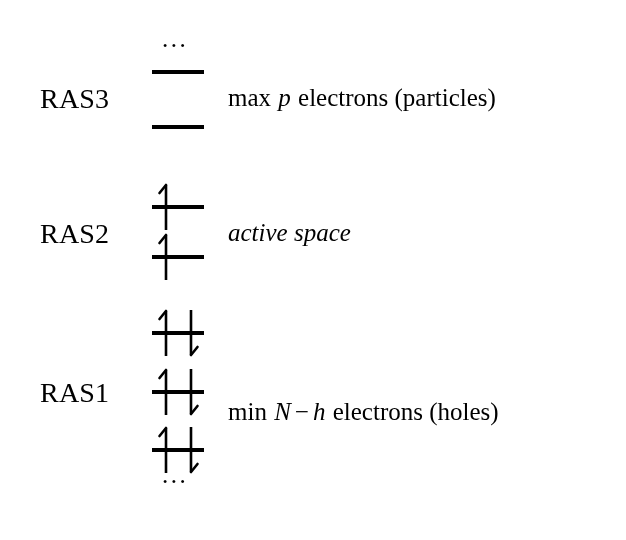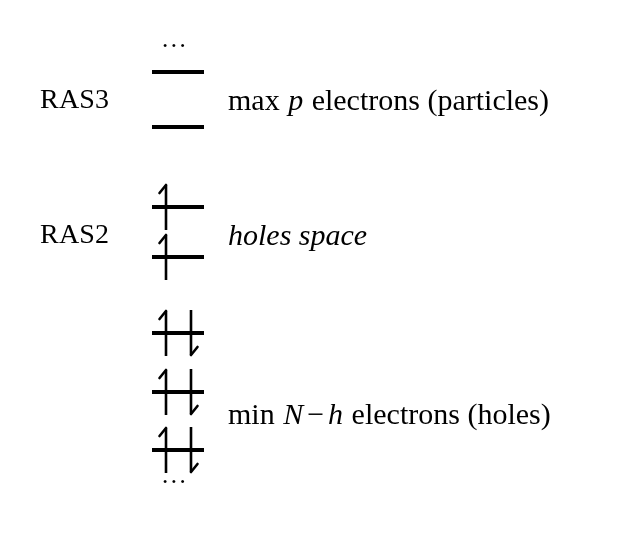--- a/index.html
+++ b/index.html
@@ -65,21 +65,21 @@
     line-height: 1;
     letter-spacing: 2.5px;
     white-space: nowrap;
     font-family: "Liberation Serif", "DejaVu Serif", serif;
   }
 
   
   .ras-desc {
     position: absolute;
     white-space: nowrap;
-    font-size: 30px;
+    font-size: 25px;
     line-height: 1;
     font-family: "Liberation Serif", "DejaVu Serif", serif;
   }
   .mathit {
     font-style: italic;
     font-family: "Liberation Serif", "DejaVu Serif", serif;
     padding: 0 1px;
   }
   .allit {
     font-style: italic;
@@ -121,25 +121,26 @@
     </div>
 
     <div class="orbital-line" style="left:152px; top:255px; width:52px;"></div>
     <div class="electron" style="left:159px; top:234px;">
       <svg width="14" height="46" viewBox="0 0 14 46">
         <line x1="7" y1="46" x2="7" y2="1" stroke="#000000" stroke-width="2.6"></line>
         <line x1="7" y1="1" x2="0.5" y2="9" stroke="#000000" stroke-width="2.6" stroke-linecap="round"></line>
       </svg>
     </div>
 
-    <div class="ras-desc allit" style="left:228px; top:220px;">holes space</div>
+    <div class="ras-desc allit" style="left:228px; top:220px;">active space</div>
   </div>
 
   <div class="ras-group" style="left:0; top:0; width:626px; height:180px;">
 
+    <div class="ras-label" style="left:40px; right:auto; top:379px;">RAS1</div>
 
     <div class="orbital-line" style="left:152px; top:331px; width:52px;"></div>
     <div class="electron" style="left:159px; top:310px;">
       <svg width="14" height="46" viewBox="0 0 14 46">
         <line x1="7" y1="46" x2="7" y2="1" stroke="#000000" stroke-width="2.6"></line>
         <line x1="7" y1="1" x2="0.5" y2="9" stroke="#000000" stroke-width="2.6" stroke-linecap="round"></line>
       </svg>
     </div>
     <div class="electron" style="left:184px; top:310px;">
       <svg width="14" height="46" viewBox="0 0 14 46">

